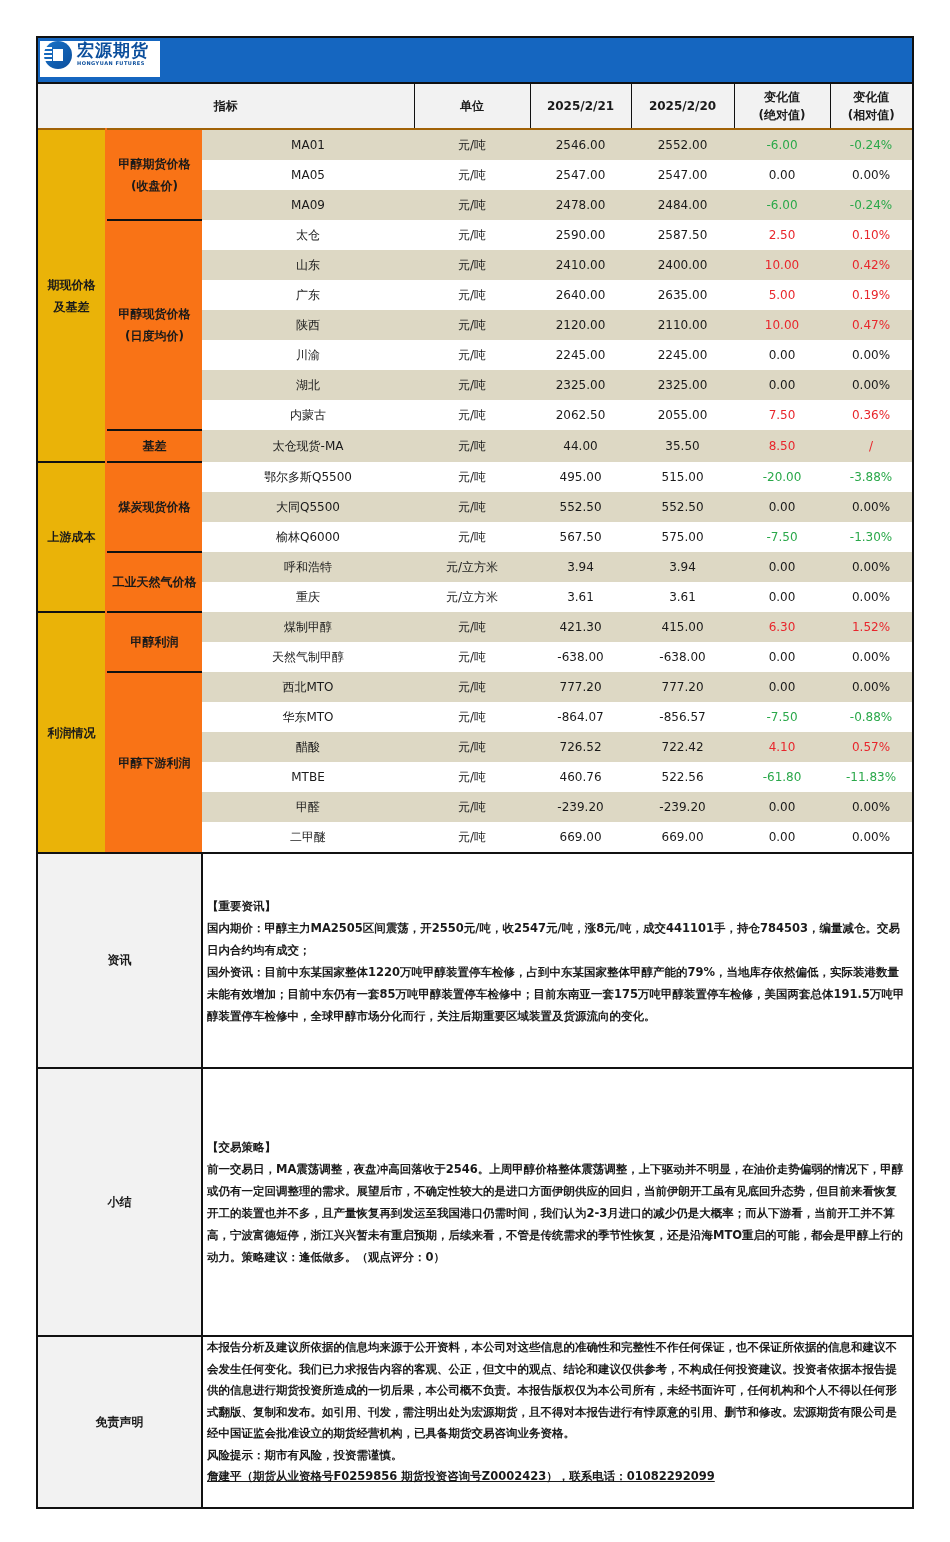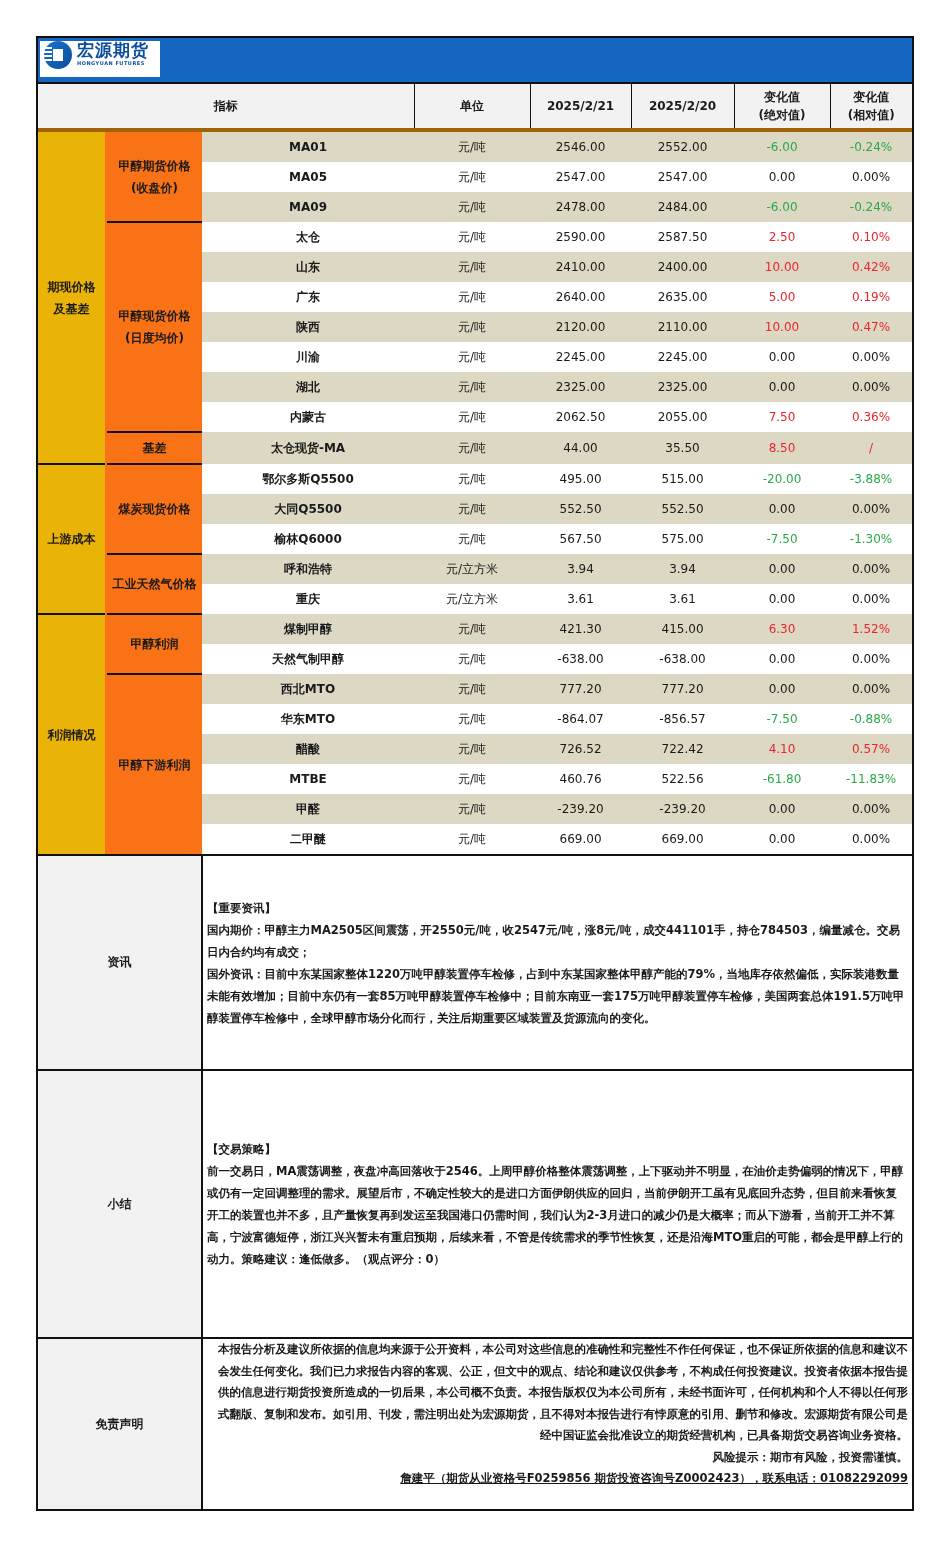--- a/index.html
+++ b/index.html
@@ -12,36 +12,36 @@
   .logo-mark .sq{position:absolute;left:9px;top:8px;width:10px;height:12px;background:#fff;}
   .logo-mark .bars{position:absolute;left:0;top:6px;width:8px;height:16px;background:repeating-linear-gradient(#ffffff 0 2px, transparent 2px 4px);}
   .logo-text{margin-left:5px;display:flex;flex-direction:column;}
   .logo-cn{font-family:"DejaVu Sans",sans-serif;font-weight:bold;font-size:17px;color:#0b4e9c;line-height:19px;letter-spacing:1px;}
   .logo-en{font-size:5px;color:#0b4e9c;font-weight:bold;letter-spacing:0.5px;line-height:7px;}
   .title{position:absolute;left:124px;right:0;top:0;height:44px;display:flex;align-items:center;justify-content:center;color:#fff;font-weight:bold;font-size:19px;letter-spacing:0.5px;}
   table{border-collapse:collapse;width:100%;table-layout:fixed;}
   td,th{font-size:12px;text-align:center;vertical-align:middle;padding:0;height:30px;overflow:hidden;white-space:nowrap;}
   th{font-weight:bold;background:#f2f2f2;height:44px;border-right:1px solid #111;line-height:18px;}
   th:last-child{border-right:none;}
-  thead tr{border-bottom:4px solid #a16207;margin-left:9px;}
+  thead tr{border-bottom:2px solid #a16207;margin-left:9px;}
   .grp{background:#eab308;font-weight:bold;border-right:2px solid #f97316;white-space:normal;line-height:22px;}
   .sub{background:#f97316;font-weight:bold;border-right:none;white-space:normal;line-height:22px;}
-  .name{font-weight:bold;}
+  .name{font-weight:normal;}
   .shade td.c{background:#ddd8c4;}
   .plain td.c{background:#ffffff;}
   .up{color:#e8262c;}
   .down{color:#2aa84a;}
   .flat{color:#1a1a1a;text-align:center;}
   .subsep{border-top:2px solid #111 !important;}
   .textrow td{height:auto;}
   .tlabel{background:#f2f2f2;font-weight:bold;border-right:2px solid #111;font-size:12px;}
   .tbody{background:#fff;text-align:left;vertical-align:middle;white-space:normal;font-size:11.5px;line-height:22px;padding:0 4px 0 4px;font-weight:bold;color:#1a1a1a;}
   .tbody p{margin:0;}
   .tbody .head{margin:0;}
-  .disc .tbody{vertical-align:top;line-height:21.5px;text-align:right;}
+  .disc .tbody{vertical-align:top;line-height:21.5px;}
   .contact{text-decoration:underline;}
 </style>
 </head>
 <body>
 
 <div class="sheet">
   <div class="titlebar">
     <div class="logo">
       <div class="logo-mark">
         <div class="ring"></div>

